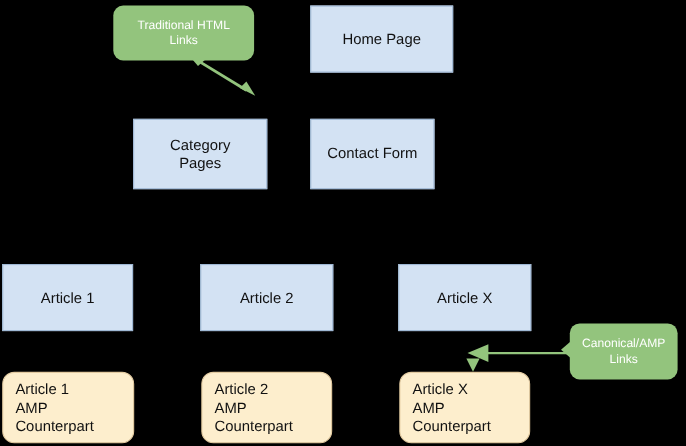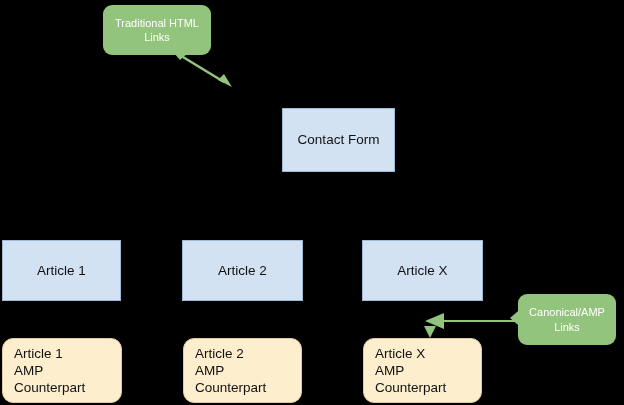--- a/index.html
+++ b/index.html
@@ -81,21 +81,28 @@
       <path d="M 168 46 L 196 46 L 180 60 Z" fill="#93c47d"></path>
     </g>
     <g>
       <path d="M 524 306 L 524 330 L 510 318 Z" fill="#93c47d"></path>
     </g>
     <g>
       <path d="M 424 326 L 436 326 L 430 338 Z" fill="#93c47d"></path>
     </g>
   </svg>
 
+  <div class="node blue" style="left:282px; top:5px; width:130px; height:61px;">
+    <span>Home Page</span>
+  </div>
 
+  <div class="node blue" style="left:121px; top:108px; width:122px; height:64px;">
+    <span>Category
+Pages</span>
+  </div>
 
   <div class="node blue" style="left:282px; top:108px; width:113px; height:64px;">
     <span>Contact Form</span>
   </div>
 
 
   <div class="node blue" style="left:2px; top:240px; width:119px; height:61px;">
     <span>Article 1</span>
   </div>
 
@@ -118,21 +125,21 @@
 AMP
 Counterpart</span>
   </div>
 
   <div class="node amp" style="left:363px; top:338px; width:119px; height:65px;">
     <span>Article X
 AMP
 Counterpart</span>
   </div>
 
-  <div class="callout" style="left:103px; top:5px; width:108px; height:50px;">
+  <div class="callout" style="left:103px; top:5px; width:128px; height:50px;">
     <span>Traditional HTML
 Links</span>
   </div>
 
   <div class="callout" style="left:518px; top:294px; width:98px; height:51px;">
     <span>Canonical/AMP
 Links</span>
   </div>
 
 </div>

